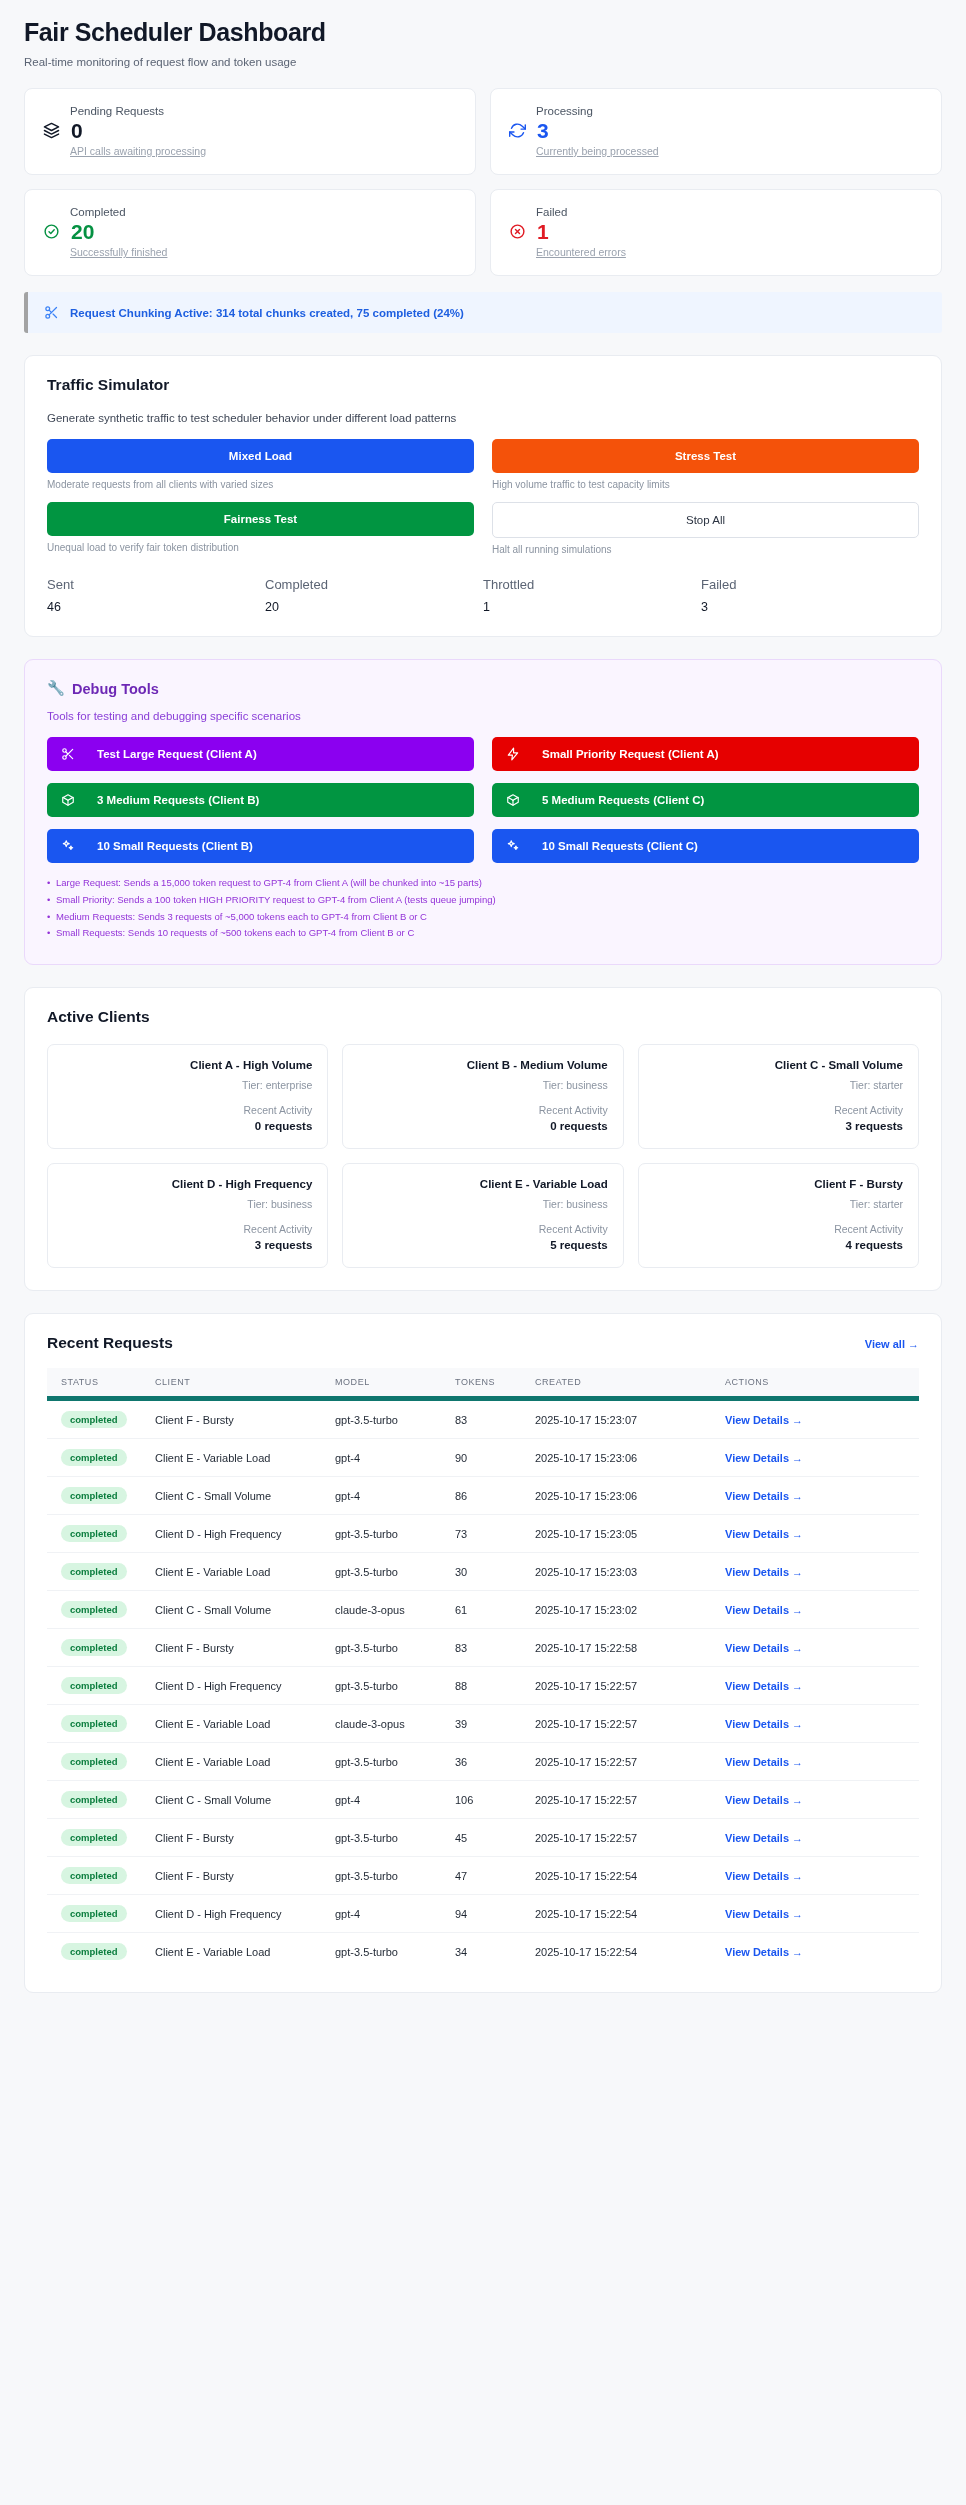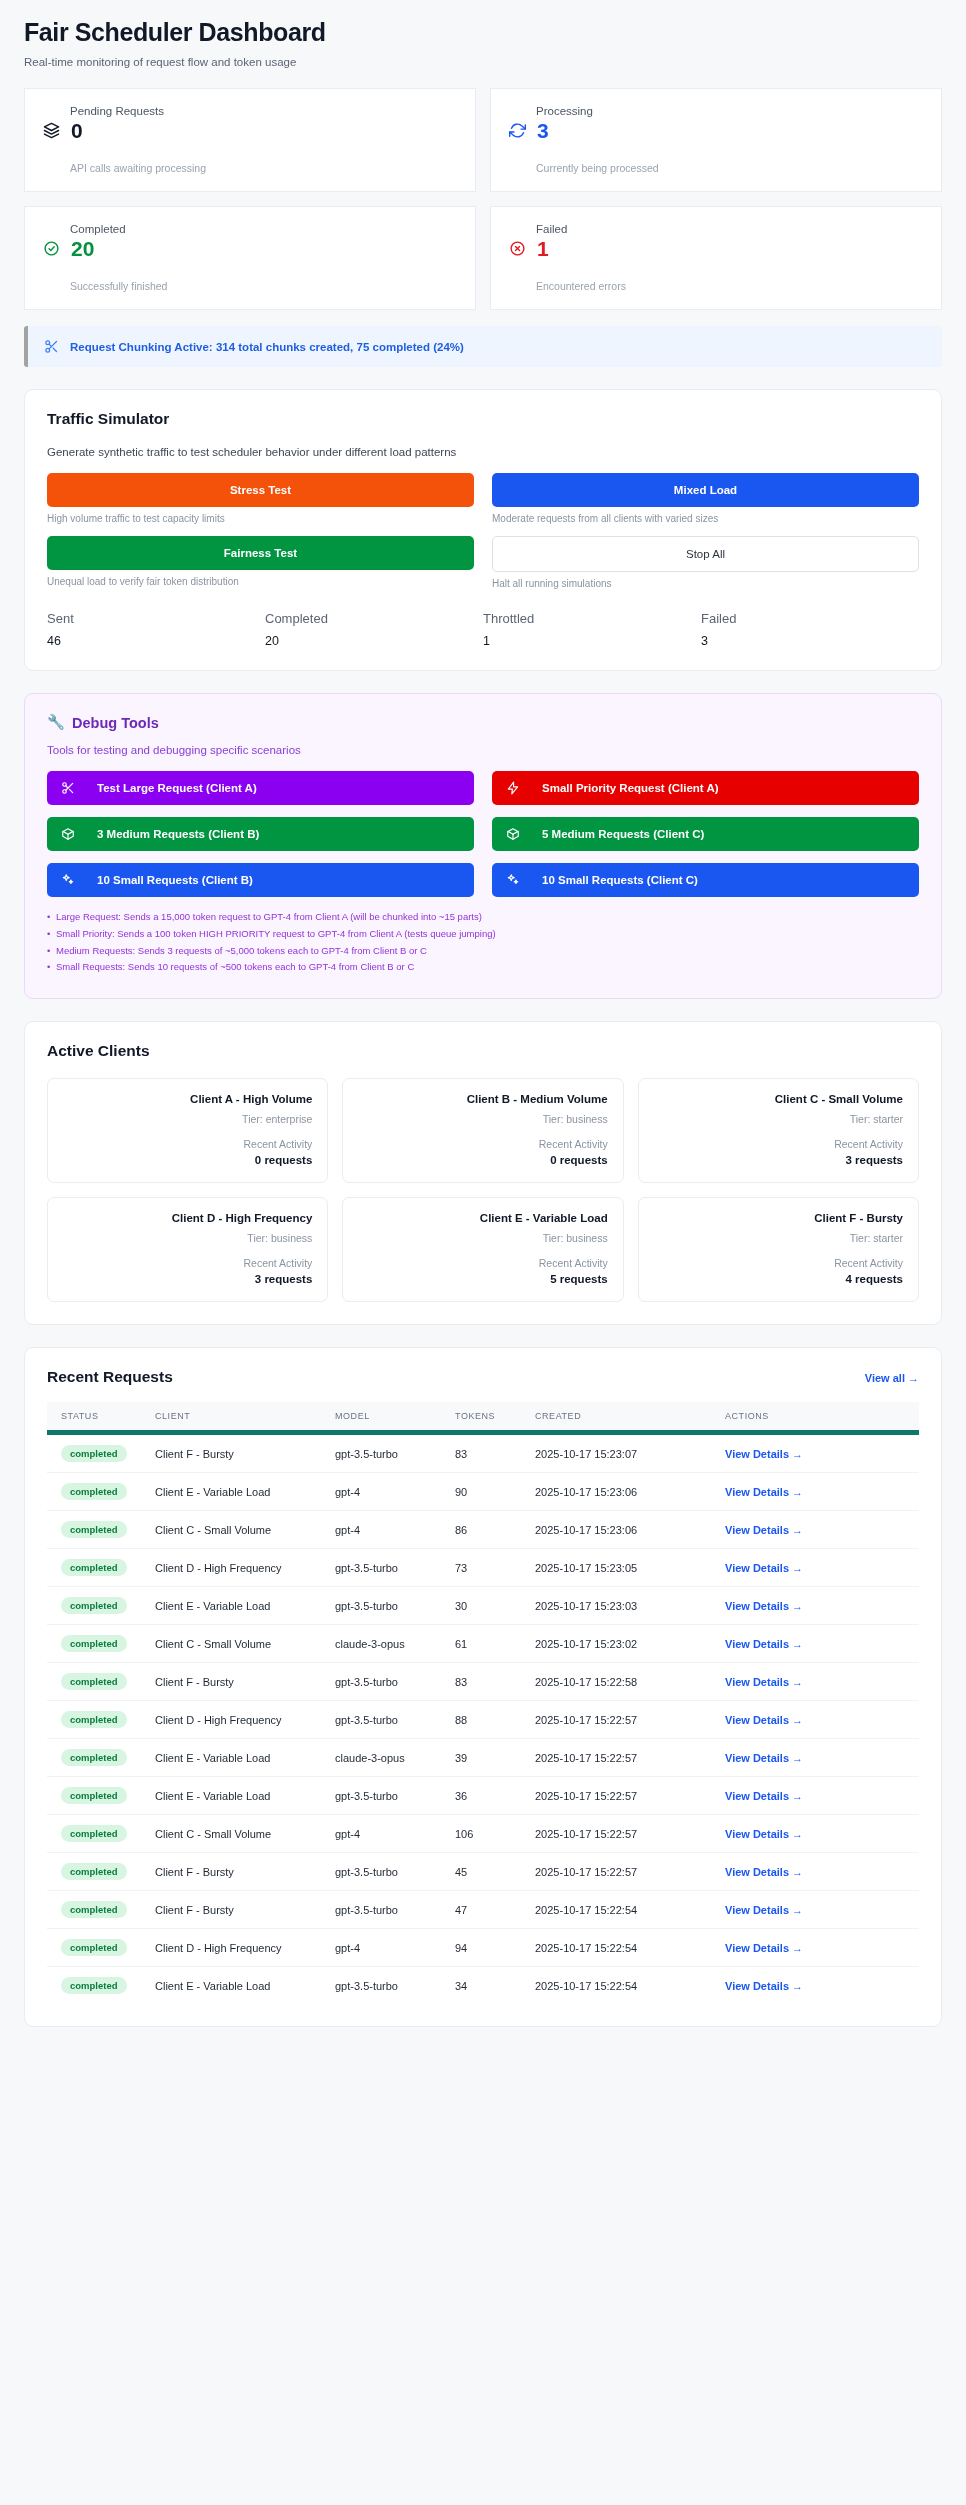--- a/index.html
+++ b/index.html
@@ -29,43 +29,44 @@
   
   .stat-grid {
     display: grid;
     grid-template-columns: 1fr 1fr;
     gap: 14px;
     margin-bottom: 16px;
   }
   .stat-card {
     background: #ffffff;
     border: 1px solid #e9ecf1;
-    border-radius: 0;
+    border-radius: 8px;
     padding: 16px 18px 17px 18px;
     min-height: 84px;
   }
   .stat-label {
     font-size: 11.5px;
     color: #4b5costume;
     color: #4b5563;
     margin-bottom: 3px;
     margin-left: 27px;
   }
   .stat-row { display: flex; align-items: center; gap: 11px; }
   .stat-icon { width: 17px; height: 17px; flex: 0 0 17px; display:block; }
   .stat-value { font-size: 21px; font-weight: bold; line-height: 1; }
   .stat-value.v-default { color: #111827; }
   .stat-value.v-blue { color: #1a56f0; }
   .stat-value.v-green { color: #059142; }
   .stat-value.v-red { color: #e01b24; }
   .stat-sub {
     font-size: 10.5px;
     color: #9aa2ae;
-    margin-top: 21px;
+    margin-top: 4px;
     margin-left: 27px;
+    text-decoration: underline;
   }
 
   
   .banner {
     background: #eff5ff;
     border-left: 4px solid #a3a3a3;
     border-radius: 3px;
     padding: 13px 16px;
     display: flex;
     align-items: center;
@@ -339,26 +340,26 @@
       </svg>
     </span>
     <span class="banner-text">Request Chunking Active: 314 total chunks created, 75 completed (24%)</span>
   </div>
 
   <div class="panel">
     <div class="panel-title">Traffic Simulator</div>
     <div class="panel-desc">Generate synthetic traffic to test scheduler behavior under different load patterns</div>
     <div class="sim-grid" id="sim-grid">
         <div class="sim-cell">
+          <button class="sim-btn blue">Mixed Load</button>
+          <div class="sim-hint">Moderate requests from all clients with varied sizes</div>
+        </div>
+        <div class="sim-cell">
           <button class="sim-btn orange">Stress Test</button>
           <div class="sim-hint">High volume traffic to test capacity limits</div>
-        </div>
-        <div class="sim-cell">
-          <button class="sim-btn blue">Mixed Load</button>
-          <div class="sim-hint">Moderate requests from all clients with varied sizes</div>
         </div>
         <div class="sim-cell">
           <button class="sim-btn green">Fairness Test</button>
           <div class="sim-hint">Unequal load to verify fair token distribution</div>
         </div>
         <div class="sim-cell">
           <button class="sim-btn ghost">Stop All</button>
           <div class="sim-hint">Halt all running simulations</div>
         </div>
       </div>

